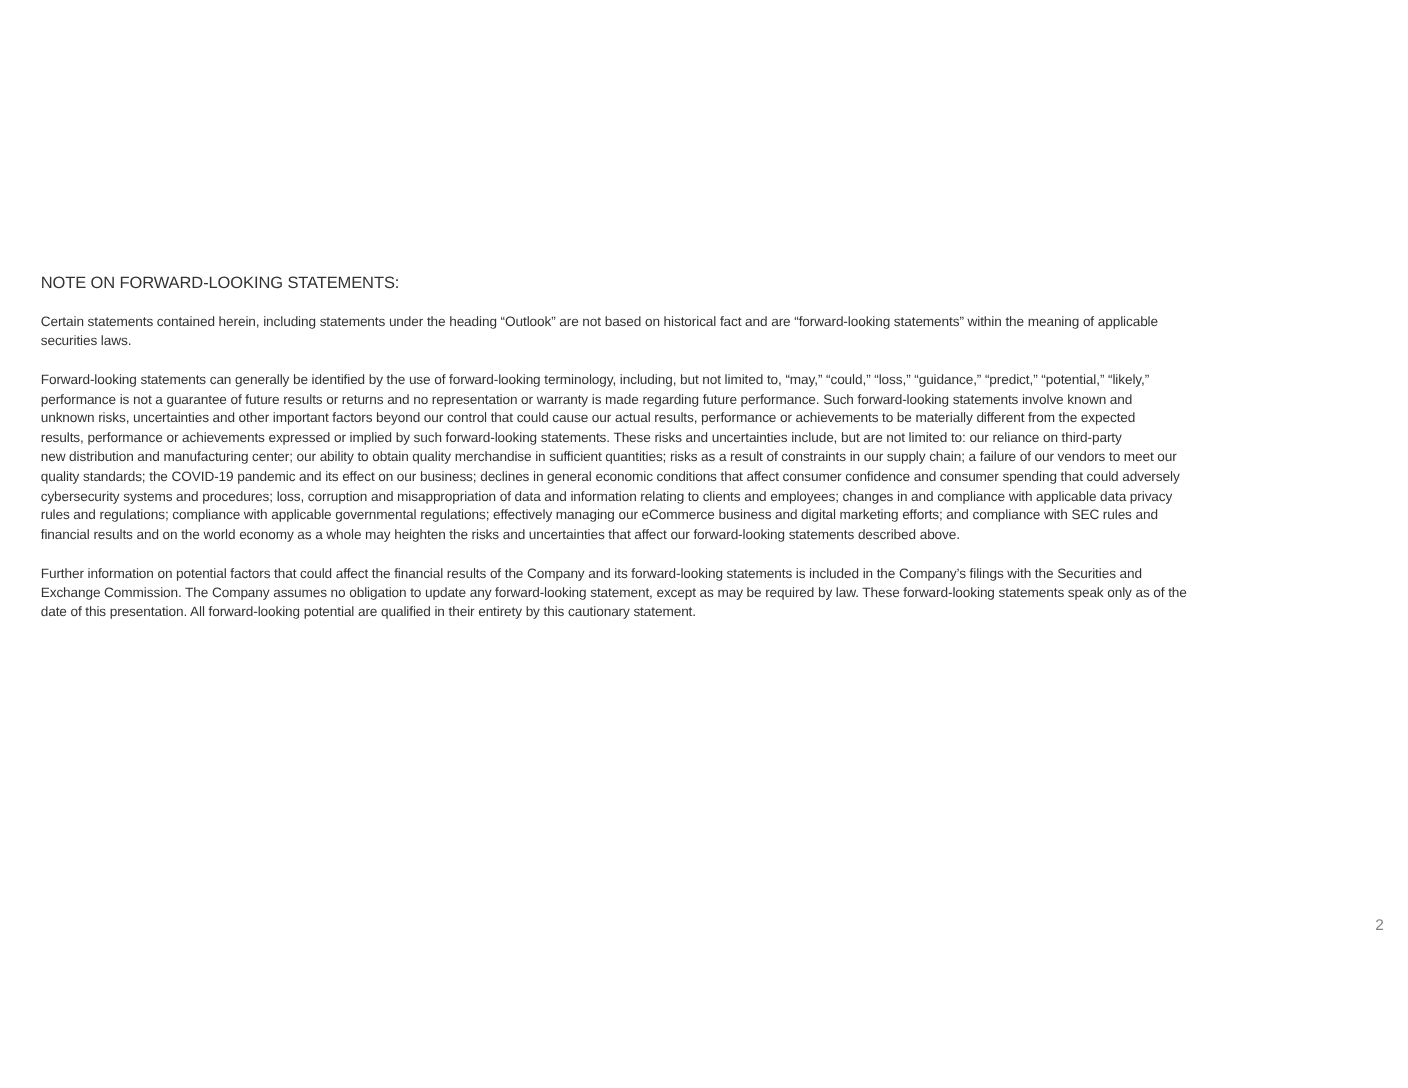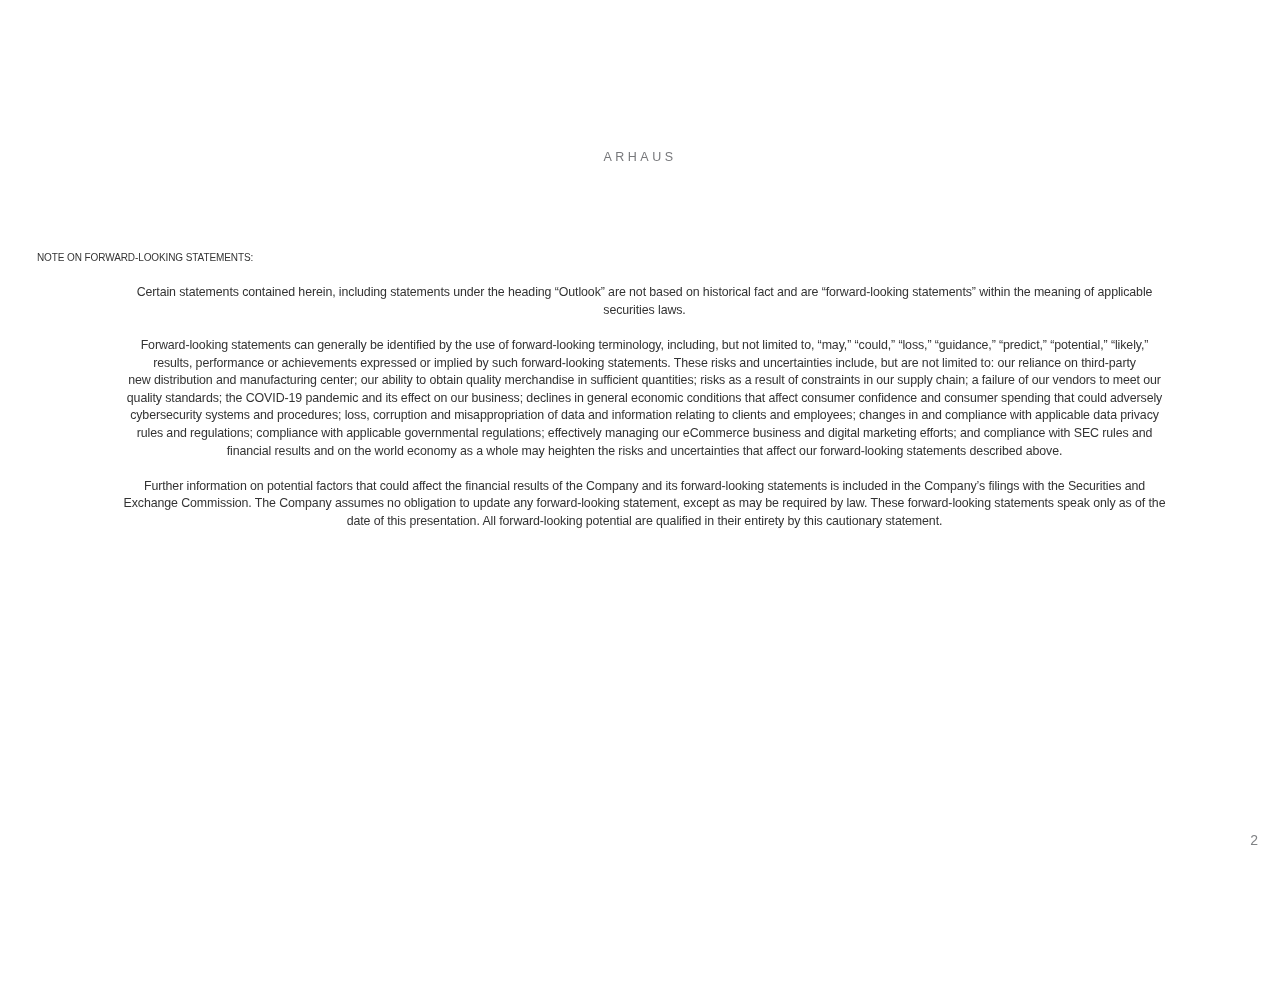--- a/index.html
+++ b/index.html
@@ -35,61 +35,61 @@
     left: 37px;
     top: 249px;
     right: 28px;
     color: #333333;
     font-size: 12.4px;
     line-height: 17.6px;
     letter-spacing: -0.1px;
     font-weight: 400;
   }
   .heading {
-    font-size: 10px;
+    font-size: 15px;
     font-weight: 400;
     margin: 0 0 17.6px 0;
   }
   .paragraph {
     margin: 0 0 17.6px 0;
   }
   .paragraph:last-child {
     margin-bottom: 0;
   }
   .line {
     white-space: nowrap;
-    text-align: center;
   }
   .page-number {
     position: absolute;
     top: 832px;
     right: 22px;
     color: #808285;
     font-size: 14px;
     line-height: 16px;
   }
 </style>
 </head>
 <body>
 
 <div class="slide">
 
-  <div class="brand">ARHAUS</div>
 
   <div class="content">
 
     <div class="heading">NOTE ON FORWARD-LOOKING STATEMENTS:</div>
 
     <div class="paragraph">
         <div class="line">Certain statements contained herein, including statements under the heading “Outlook” are not based on historical fact and are “forward-looking statements” within the meaning of applicable</div>
         <div class="line">securities laws.</div>
       </div>
 
     <div class="paragraph">
         <div class="line">Forward-looking statements can generally be identified by the use of forward-looking terminology, including, but not limited to, “may,” “could,” “loss,” “guidance,” “predict,” “potential,” “likely,”</div>
+        <div class="line">performance is not a guarantee of future results or returns and no representation or warranty is made regarding future performance. Such forward-looking statements involve known and</div>
+        <div class="line">unknown risks, uncertainties and other important factors beyond our control that could cause our actual results, performance or achievements to be materially different from the expected</div>
         <div class="line">results, performance or achievements expressed or implied by such forward-looking statements. These risks and uncertainties include, but are not limited to: our reliance on third-party</div>
         <div class="line">new distribution and manufacturing center; our ability to obtain quality merchandise in sufficient quantities; risks as a result of constraints in our supply chain; a failure of our vendors to meet our</div>
         <div class="line">quality standards; the COVID-19 pandemic and its effect on our business; declines in general economic conditions that affect consumer confidence and consumer spending that could adversely</div>
         <div class="line">cybersecurity systems and procedures; loss, corruption and misappropriation of data and information relating to clients and employees; changes in and compliance with applicable data privacy</div>
         <div class="line">rules and regulations; compliance with applicable governmental regulations; effectively managing our eCommerce business and digital marketing efforts; and compliance with SEC rules and</div>
         <div class="line">financial results and on the world economy as a whole may heighten the risks and uncertainties that affect our forward-looking statements described above.</div>
       </div>
 
     <div class="paragraph">
         <div class="line">Further information on potential factors that could affect the financial results of the Company and its forward-looking statements is included in the Company’s filings with the Securities and</div>

